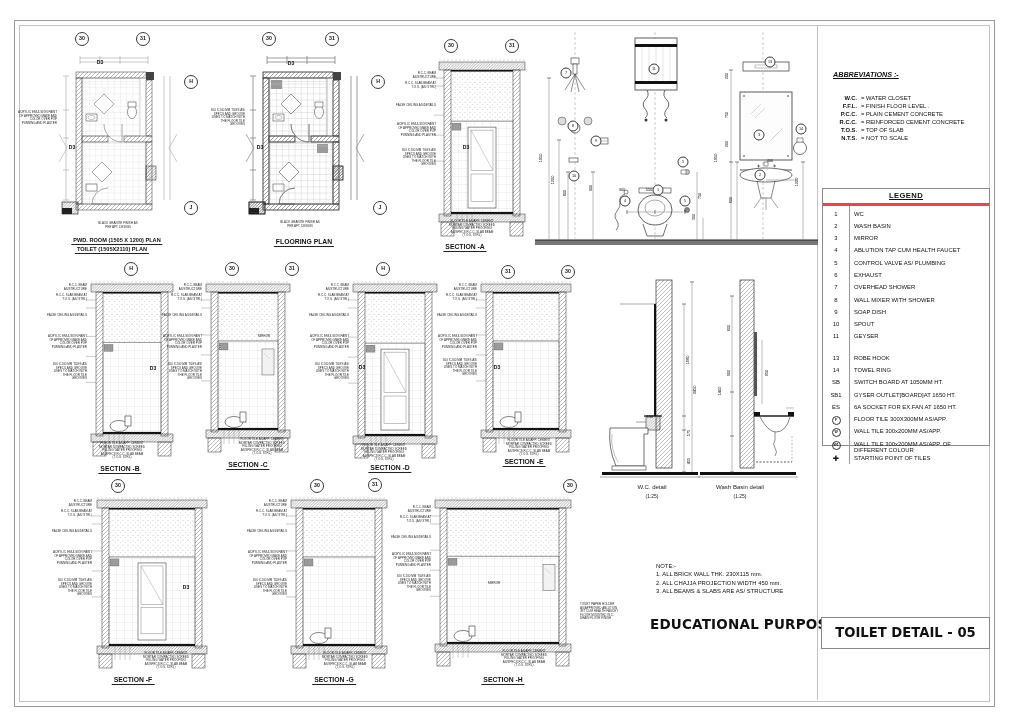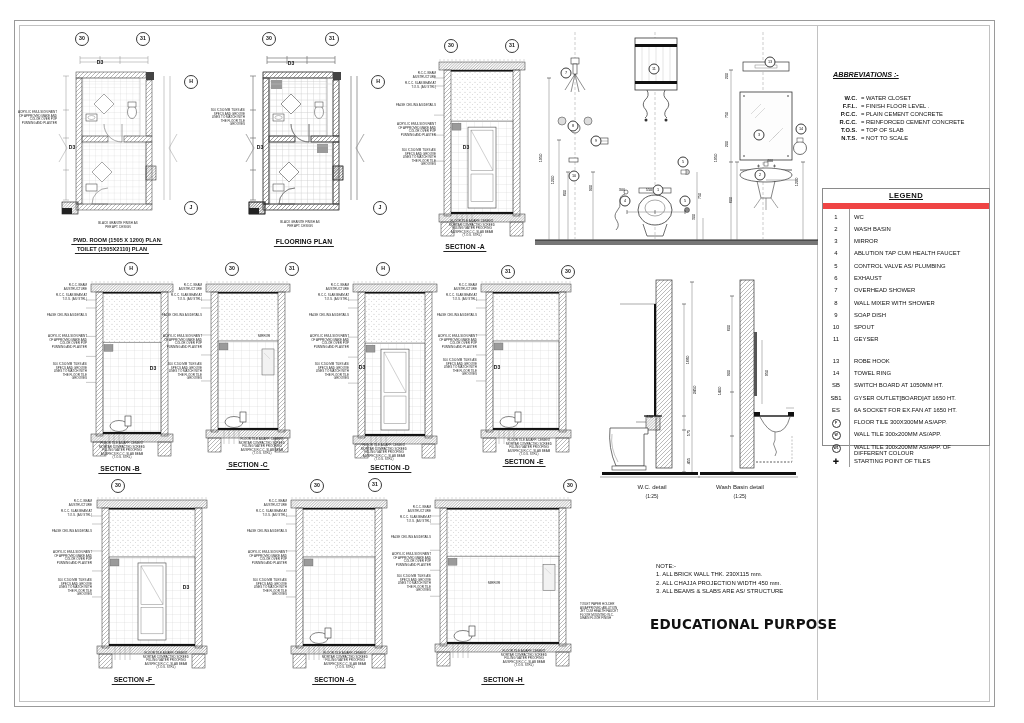--- a/index.html
+++ b/index.html
@@ -36,21 +36,21 @@
   .annl{position:absolute;width:42px;text-align:left;transform:translateY(-50%);
        font:3px/1.2 "Liberation Sans",sans-serif;color:#2a2a2a;z-index:3}
   
   .abbr{position:absolute;left:833px;top:70px;width:152px;z-index:4}
   .abbr-h{font:italic 700 7.2px "Liberation Sans",sans-serif;color:#111;text-decoration:underline;margin-bottom:16px}
   .abbr-row{display:flex;font:5.8px/1.38 "Liberation Sans",sans-serif;color:#111}
   .abbr-a{width:24px;text-align:right;flex:none;font-weight:600}
   .abbr-f{flex:1;padding-left:4px}
   
   .legend{position:absolute;left:822px;top:188px;width:166px;height:256px;border:1px solid #8a8a8a;background:#fff;z-index:4}
-  .legend-h{height:14px;border-bottom:6px solid #ef4444;text-align:center;
+  .legend-h{height:14px;border-bottom:3px solid #ef4444;text-align:center;
        font:700 7.6px/14px "Liberation Sans",sans-serif;letter-spacing:.4px;text-decoration:underline;color:#111}
   .lrows{position:relative;padding-top:3px}
   .lvl{position:absolute;left:26px;top:0;bottom:2px;border-left:0.9px solid #9a9a9a}
   .lrow{display:flex;align-items:flex-start;min-height:10.7px;font:5.9px/1.1 "Liberation Sans",sans-serif;color:#111;padding-top:1.6px}
   .lkey{width:26px;text-align:center;flex:none}
   .llab{flex:1;padding-left:5px;padding-right:3px}
   .lgap{height:9px}
   .sym{display:inline-block;width:7px;height:7px;border:0.7px solid #333;border-radius:50%;
        font:700 3.4px/6.6px "Liberation Sans",sans-serif;text-align:center;vertical-align:middle}
   .symx{display:inline-block;font:700 7.5px/7px "DejaVu Sans",sans-serif}
@@ -813,14 +813,15 @@
   <div class="note-small">
     <div>NOTE:-</div>
     <div>1. ALL BRICK WALL THK. 230X115 mm.</div>
     <div>2. ALL CHAJJA PROJECTION WIDTH 450 mm.</div>
     <div>3. ALL BEAMS &amp; SLABS ARE AS/ STRUCTURE</div>
   </div>
   <div class="note-big">
     <div>EDUCATIONAL PURPOSE</div>
   </div>
 
+  <div class="tbox1">TOILET DETAIL - 05</div>
 
 </div>
 
 </body></html>

